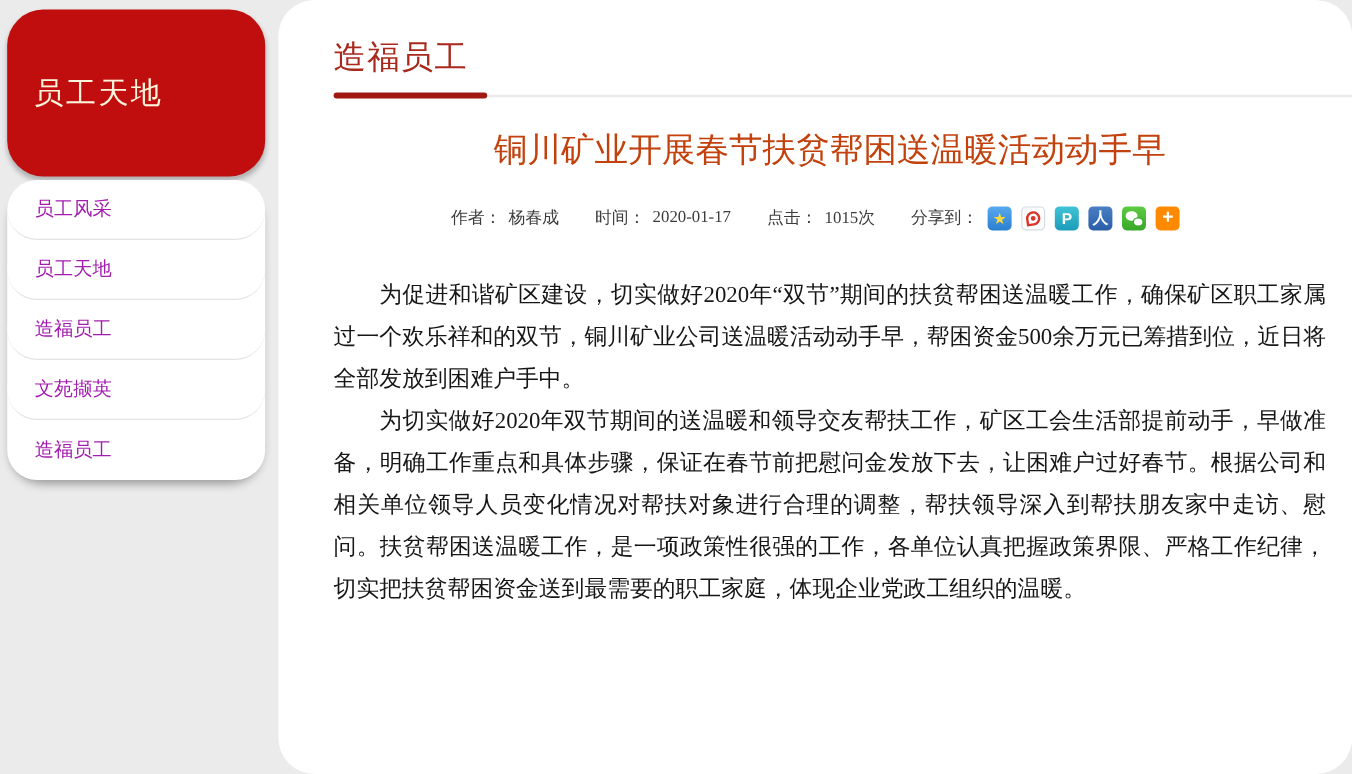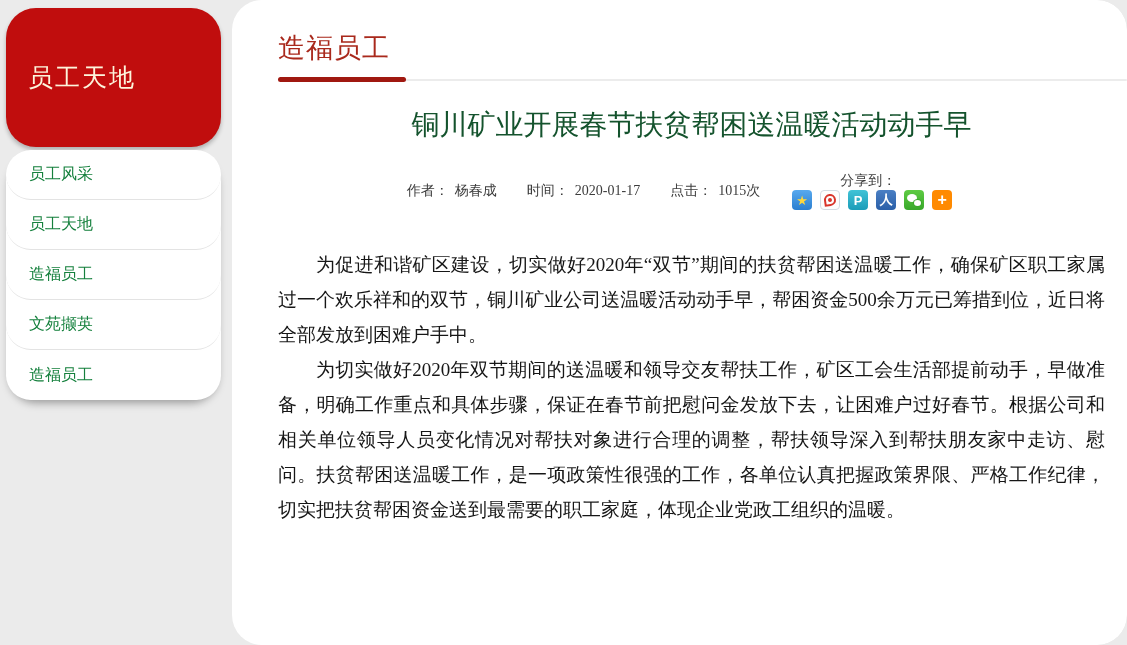--- a/index.html
+++ b/index.html
@@ -22,21 +22,21 @@
   }
   .sidebar-header .t {
     color:#fdf5dc; font-size:25px; letter-spacing:2px; font-weight:400;
   }
   .sidebar-menu {
     margin-top:3px; background:#ffffff;
     box-shadow:0 6px 8px -3px rgba(0,0,0,0.35);
   }
   .menu-item {
     height:50px; display:flex; align-items:center;
-    padding-left:23px; font-size:16px; color:#15803d;
+    padding-left:23px; font-size:16px; color:#a21caf;
     border-bottom:1px solid #e3e3e3; cursor:pointer;
     background:#fff;
   }
   .menu-item:last-child { border-bottom:none; }
 
   
   .main-panel {
     position:absolute; left:232px; top:0; width:895px; height:645px;
     background:#ffffff;
   }
@@ -50,30 +50,30 @@
     height:2px; background:#ececec;
   }
   .header-rule-red {
     position:absolute; left:46px; top:77px;
     width:128px; height:5px; background:#a01810;
   }
 
   .article-title {
     margin:21px 22px 0 46px;
     text-align:center;
-    font-size:28px; font-weight:400; color:#14532d;
+    font-size:28px; font-weight:400; color:#c2410c;
   }
 
   .meta-row {
     margin-top:28px;
     display:flex; justify-content:center; align-items:center;
     font-size:14px; color:#3c3c3c;
   }
   .meta-group { display:flex; align-items:center; margin-right:30px; }
-  .meta-group:last-child { margin-right:0;flex-direction:column; }
+  .meta-group:last-child { margin-right:0; }
   .meta-label { margin-right:6px; }
   .share-icons { display:flex; align-items:center; gap:8px; margin-left:2px; }
   .share-icon {
     width:20px; height:20px; border-radius:4px;
     display:flex; align-items:center; justify-content:center;
     cursor:pointer; font-family:"Liberation Sans", sans-serif;
   }
   .icon-qzone { background:linear-gradient(#58a9ee,#2b7fd0); color:#ffd83d; font-size:13px; }
   .icon-weibo { background:#fdfdfd; border:1px solid #d4dbe2; }
   .weibo-eye { position:relative; width:12px; height:12px; border:2px solid #d9352b; border-radius:50% 50% 50% 0; transform:rotate(-8deg); }

